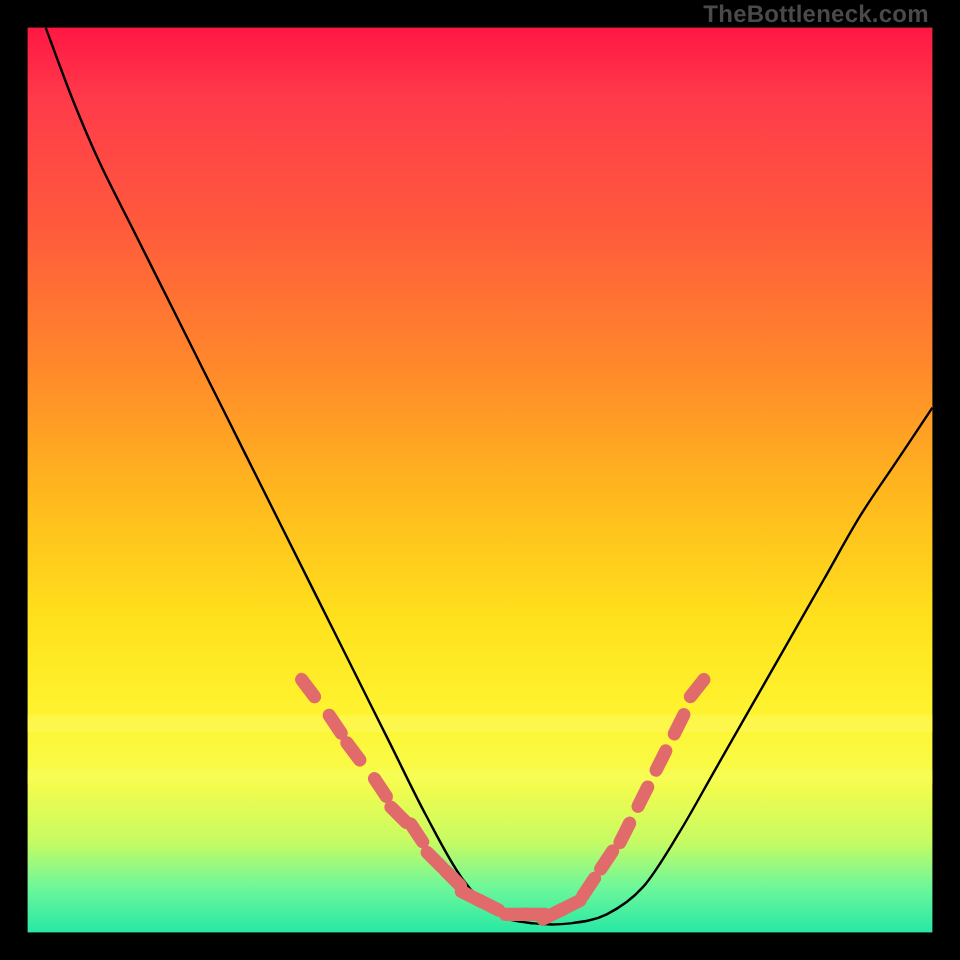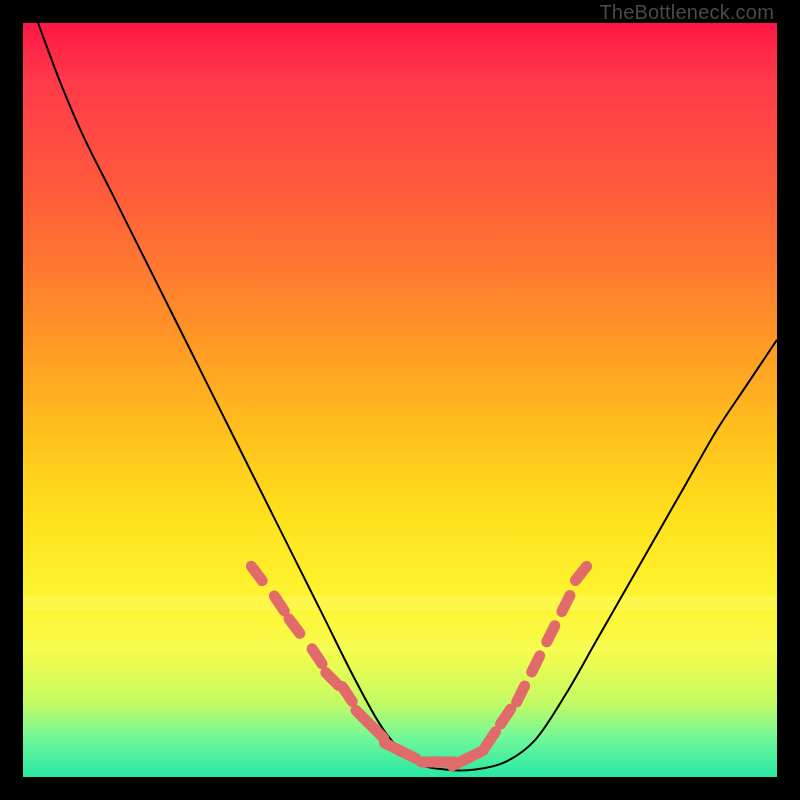--- a/index.html
+++ b/index.html
@@ -43,21 +43,21 @@
     left: 0; width: 100%;
     opacity: 0.25;
   }
   .watermark {
     position: absolute;
     top: 1px;
     right: 26px;
     color: #4a4a4a;
     font-size: 20px;
     letter-spacing: 0.2px;
-    font-weight: 400;
+    font-weight: 700;
     user-select: none;
   }
   svg.curve {
     position: absolute;
     left: 0; top: 0;
     width: 754px; height: 754px;
     overflow: visible;
   }
 </style>
 </head>

